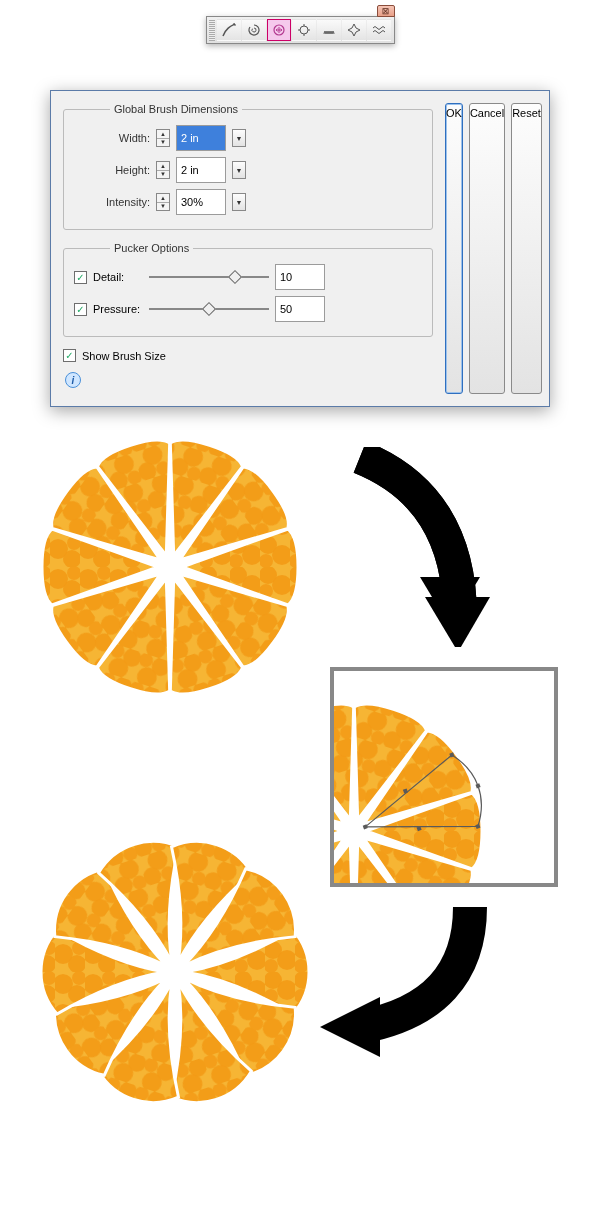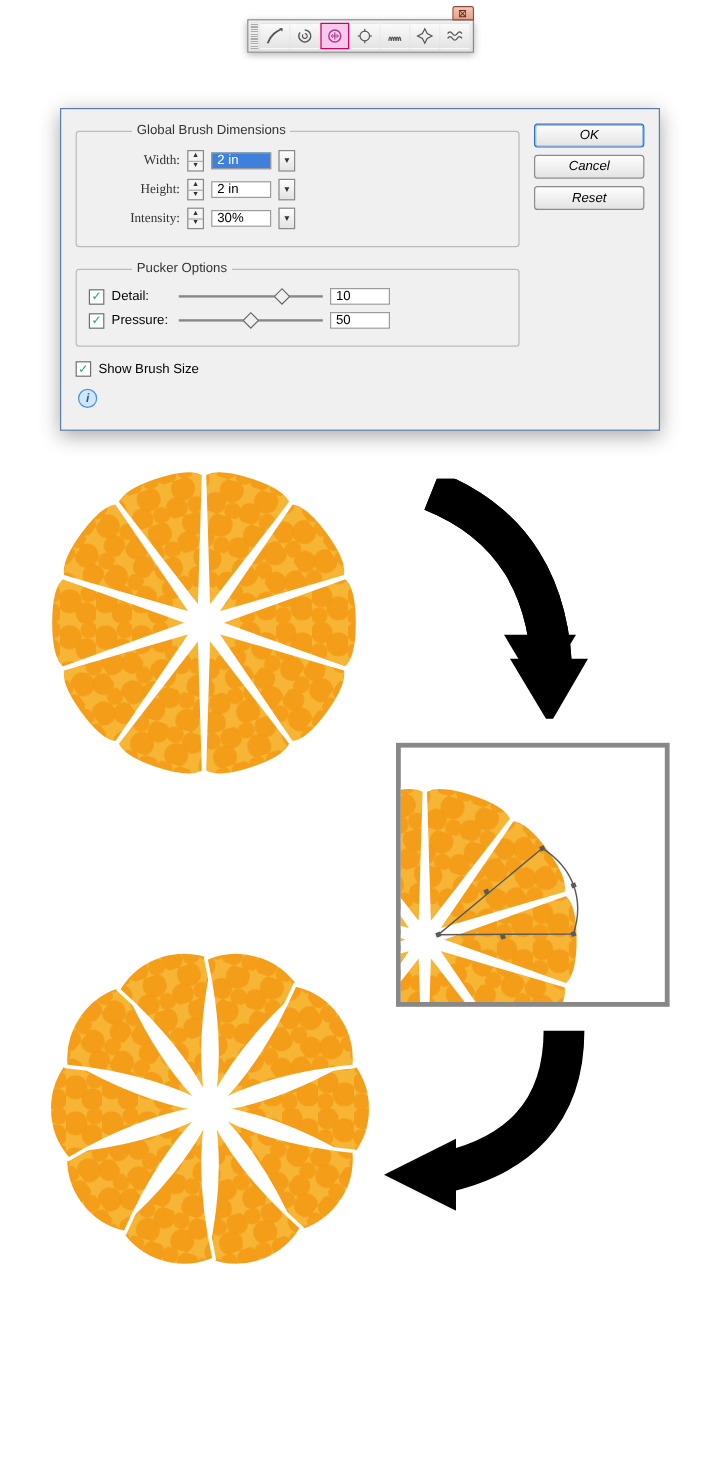--- a/index.html
+++ b/index.html
@@ -83,23 +83,22 @@
     }
     .dialog-body {
       display: flex;
       padding: 12px;
       gap: 12px;
     }
     .main-col { flex: 1; }
     .side-col {
       width: 92px;
       display: flex;
-      flex-direction: column;
+      flex-direction: row;
       gap: 6px;
-      font-style: italic;
     }
     .btn {
       background: linear-gradient(#fdfdfd,#e3e3e3);
       border: 1px solid #8a8a8a;
       border-radius: 3px;
       padding: 3px 0;
       text-align: center;
       font-size: 11px;
     }
     .btn.default {
@@ -120,42 +119,41 @@
     .row {
       display: flex;
       align-items: center;
       margin-bottom: 6px;
       gap: 6px;
     }
     .row label.fld {
       width: 76px;
       text-align: right;
       color: #333;
-      font-family: Liberation Serif, serif;
     }
     .stepper {
       width: 14px;
       height: 18px;
       display: flex;
       flex-direction: column;
       border: 1px solid #888;
       background: #f4f4f4;
     }
     .stepper span {
       flex:1;
       display:flex;
       align-items:center;
       justify-content:center;
       font-size:6px;
       line-height:1;
       color:#333;
     }
     .stepper span:first-child{border-bottom:1px solid #aaa;}
     .txt, .numtxt {
-      height: 14px;
+      height: 26px;
       border: 1px solid #9b9b9b;
       background: #fff;
       padding: 0 4px;
       font-size: 11px;
       display:flex;
       align-items:center;
       width: 50px;
     }
     .txt.sel { background:#3e80dc; color:#fff; }
     .caret {

